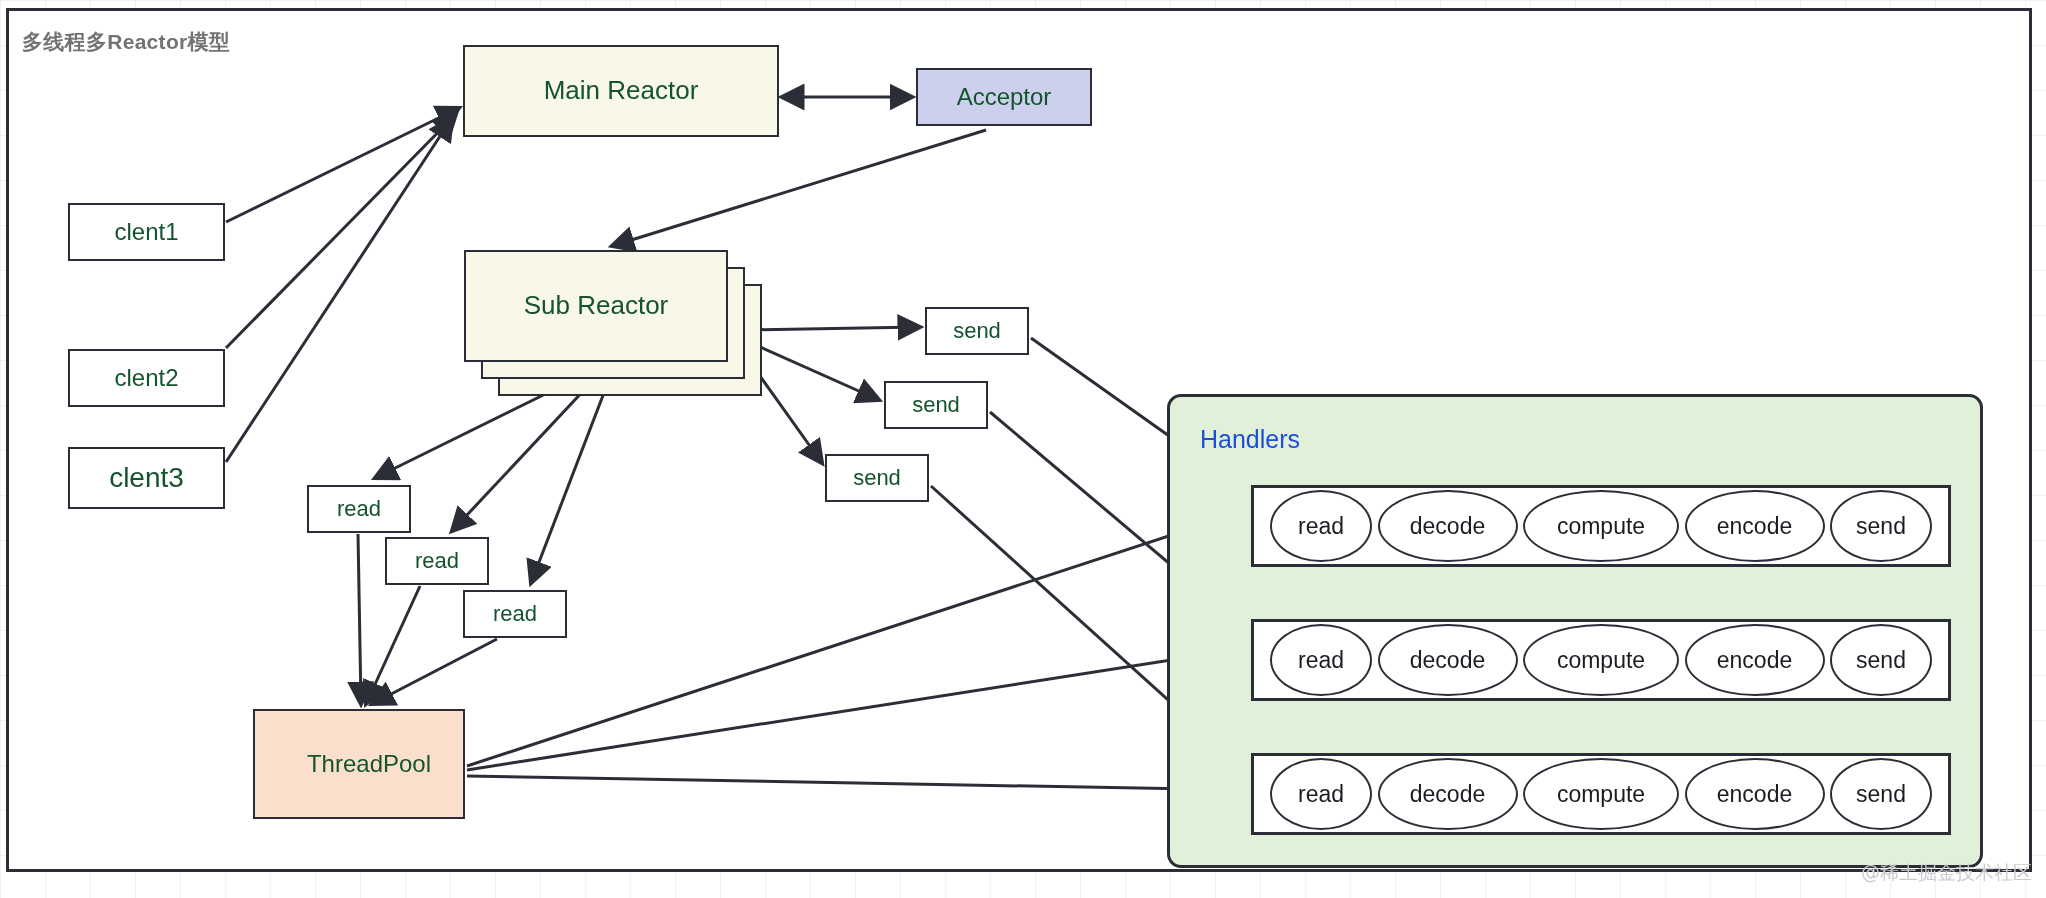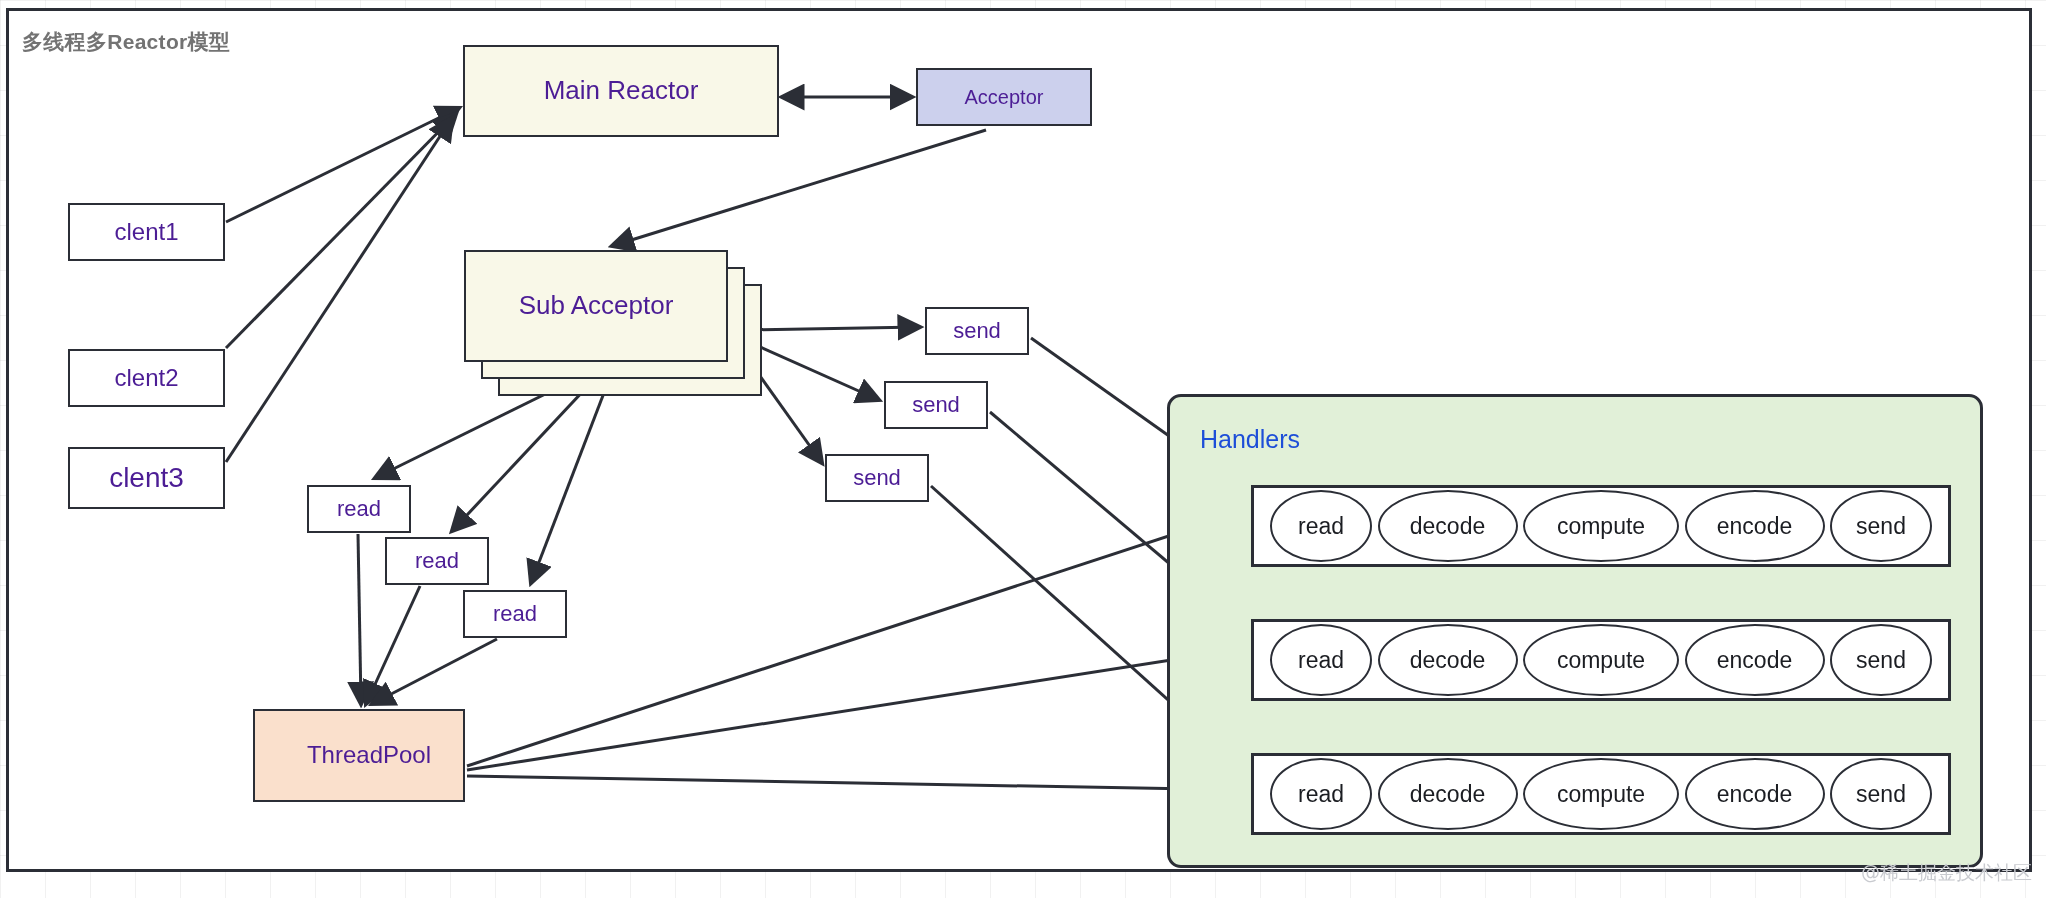--- a/index.html
+++ b/index.html
@@ -27,21 +27,21 @@
   }
   .diagram-title{
     position:absolute;left:22px;top:28px;
     font-size:21px;font-weight:bold;color:#737373;letter-spacing:.3px;
     white-space:nowrap;
   }
 
   .node{
     position:absolute;box-sizing:border-box;
     display:flex;align-items:center;justify-content:center;
-    border:2.5px solid #2b2e36;color:#4c1d95;
+    border:2.5px solid #2b2e36;color:#14532d;
     text-align:center;line-height:1.2;
   }
   .n-cream{background:#f9f8e8;}
   .n-white{background:#ffffff;}
   .n-blue{background:#ccd0ed;}
   .n-peach{background:#fae0cc;}
 
   .stack-shadow{
     position:absolute;box-sizing:border-box;
     background:#f9f8e8;border:2.5px solid #2b2e36;
@@ -137,23 +137,23 @@
       <div class="handler-row" style="left: 1251px; top: 753px; width: 700px; height: 82px;">
         <div class="stage" style="width: 102px;">read</div>
         <div class="stage" style="width: 140px;">decode</div>
         <div class="stage" style="width: 156px;">compute</div>
         <div class="stage" style="width: 140px;">encode</div>
         <div class="stage" style="width: 102px;">send</div>
       </div>
       <div class="stack-shadow" style="left: 498px; top: 284px; width: 264px; height: 112px;"></div>
       <div class="stack-shadow" style="left: 481px; top: 267px; width: 264px; height: 112px;"></div>
       <div class="node n-cream" style="left: 463px; top: 45px; width: 316px; height: 92px; font-size: 26px;">Main Reactor</div>
-      <div class="node n-blue" style="left: 916px; top: 68px; width: 176px; height: 58px; font-size: 20px;">Acceptor</div>
-      <div class="node n-cream" style="left: 464px; top: 250px; width: 264px; height: 112px; font-size: 26px;">Sub Acceptor</div>
-      <div class="node n-peach" style="left: 253px; top: 709px; width: 212px; height: 93px; font-size: 24px; padding-left: 20px;">ThreadPool</div>
+      <div class="node n-blue" style="left: 916px; top: 68px; width: 176px; height: 58px; font-size: 24px;">Acceptor</div>
+      <div class="node n-cream" style="left: 464px; top: 250px; width: 264px; height: 112px; font-size: 26px;">Sub Reactor</div>
+      <div class="node n-peach" style="left: 253px; top: 709px; width: 212px; height: 110px; font-size: 24px; padding-left: 20px;">ThreadPool</div>
       <div class="node n-white" style="left: 68px; top: 203px; width: 157px; height: 58px; font-size: 24px;">clent1</div>
       <div class="node n-white" style="left: 68px; top: 325px; width: 157px; height: 58px; font-size: 24px; margin-top: 24px;">clent2</div>
       <div class="node n-white" style="left: 68px; top: 447px; width: 157px; height: 62px; font-size: 28px;">clent3</div>
       <div class="node n-white" style="left: 307px; top: 485px; width: 104px; height: 48px; font-size: 22px;">read</div>
       <div class="node n-white" style="left: 385px; top: 537px; width: 104px; height: 48px; font-size: 22px;">read</div>
       <div class="node n-white" style="left: 463px; top: 590px; width: 104px; height: 48px; font-size: 22px;">read</div>
       <div class="node n-white" style="left: 925px; top: 307px; width: 104px; height: 48px; font-size: 22px;">send</div>
       <div class="node n-white" style="left: 884px; top: 381px; width: 104px; height: 48px; font-size: 22px;">send</div>
       <div class="node n-white" style="left: 825px; top: 454px; width: 104px; height: 48px; font-size: 22px;">send</div>
     </div>

